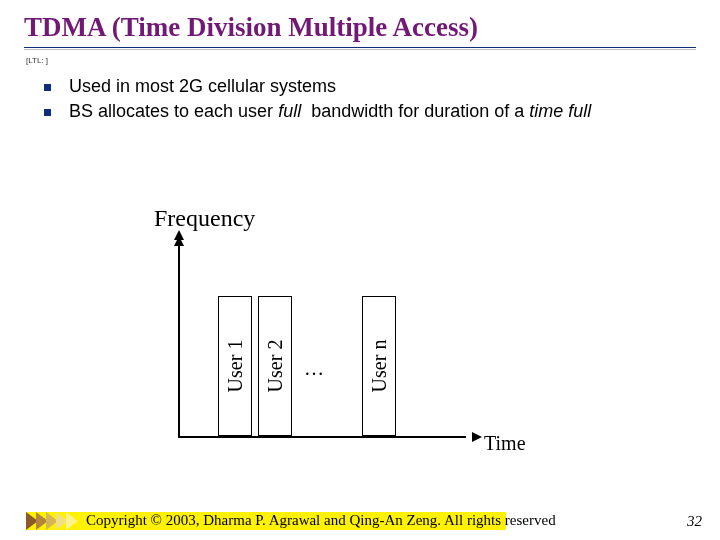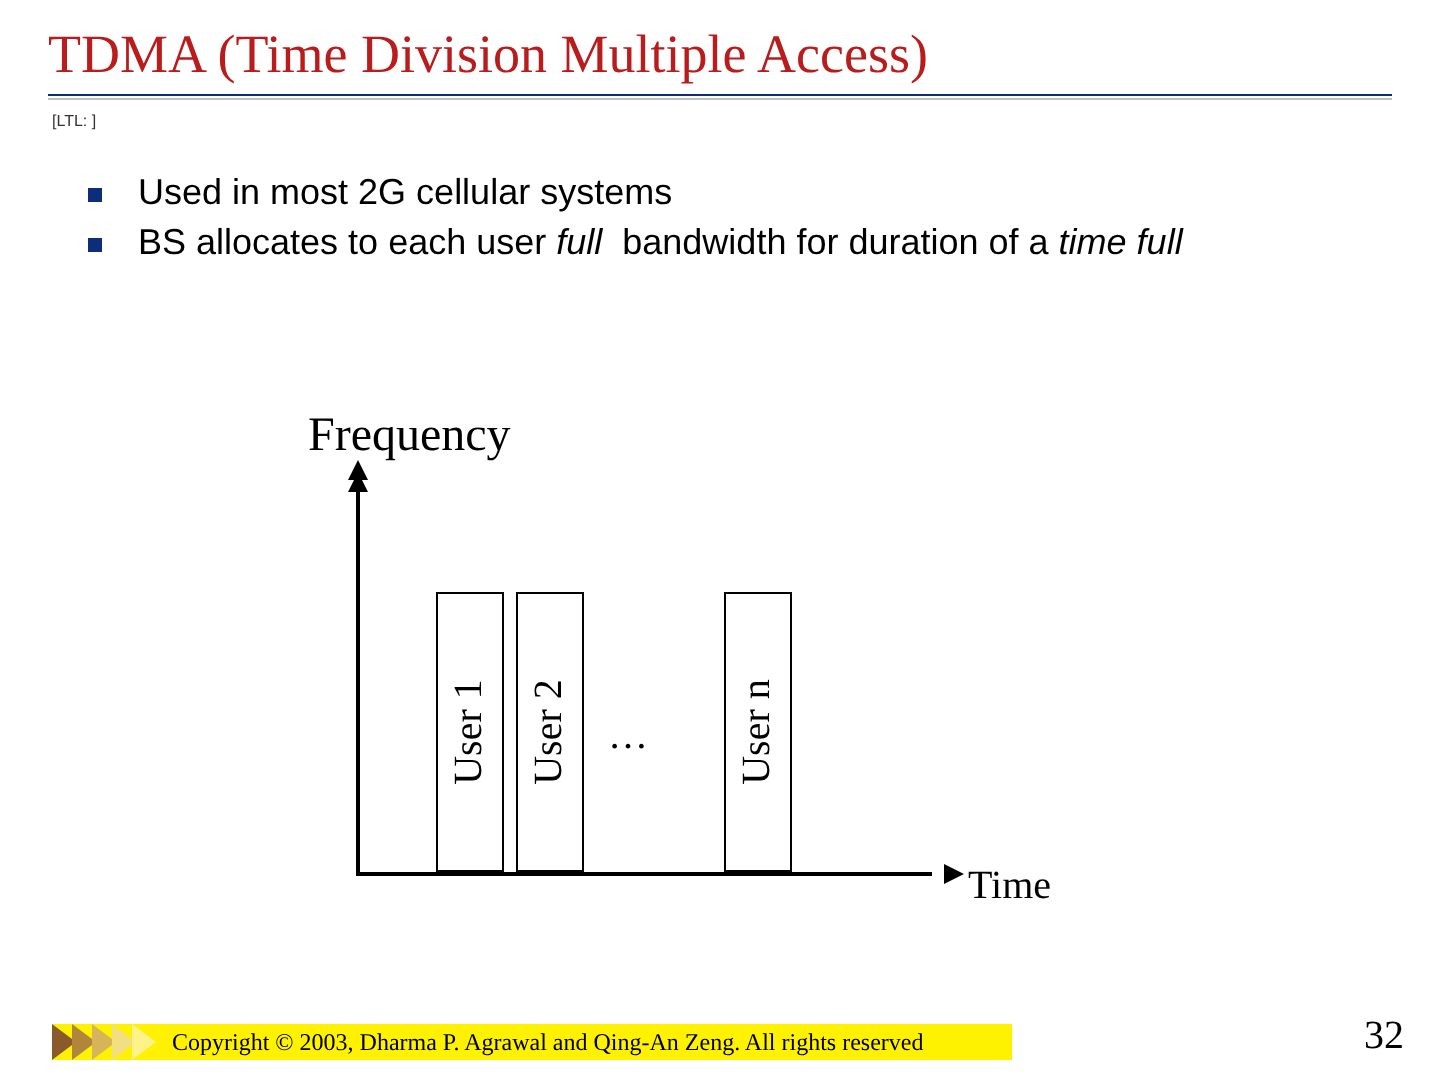--- a/index.html
+++ b/index.html
@@ -12,22 +12,22 @@
     overflow: hidden;
   }
   .slide {
     width: 100%;
     height: 100%;
     padding: 12px 24px 0 24px;
     position: relative;
   }
   .title {
     font-size: 27px;
-    font-weight: normal;
-    color: #b91c1c;
+    font-weight: bold;
+    color: #701a75;
     margin-bottom: 4px;
   }
   .underline {
     width: 100%;
     height: 3px;
     position: relative;
     margin-bottom: 6px;
   }
   .underline .line-top {
     position: absolute; top: 0; left: 0; right: 0;
@@ -39,21 +39,21 @@
   }
   .ltl {
     font-family: Arial, Helvetica, sans-serif;
     font-size: 8px;
     color: #333;
     margin-bottom: 2px;
     margin-left: 2px;
   }
   .bullets {
     margin-left: 20px;
-    margin-top: 20px;
+    margin-top: 10px;
   }
   .bullet-row {
     display: flex;
     align-items: flex-start;
     margin-bottom: 2px;
   }
   .bullet-row .sq {
     width: 7px;
     height: 7px;
     background: #0d2c7a;
@@ -165,21 +165,21 @@
     bottom: 10px;
     width: 480px;
     height: 18px;
     background: #fef200;
   }
   .copyright {
     position: absolute;
     left: 86px;
     bottom: 11px;
     font-family: "Times New Roman", serif;
-    font-size: 12px;
+    font-size: 15px;
     color: #000;
     z-index: 2;
   }
   .chevrons {
     position: absolute;
     left: 26px;
     bottom: 10px;
     z-index: 2;
     display: flex;
     gap: -2px;
@@ -195,22 +195,23 @@
   .chevrons span:nth-child(1){ border-left-color: #8a5a2a; }
   .chevrons span:nth-child(2){ border-left-color: #b2853c; }
   .chevrons span:nth-child(3){ border-left-color: #d6b55a; }
   .chevrons span:nth-child(4){ border-left-color: #f2df82; }
   .chevrons span:nth-child(5){ border-left-color: #fef28a; }
   .slide-number {
     position: absolute;
     right: 18px;
     bottom: 10px;
     font-family: "Times New Roman", serif;
-    font-size: 20px;
-    color: #000;
+    font-size: 15px;
+    color: #000;
+    font-style: italic;
   }
 </style>
 </head>
 <body>
 
 <div class="slide">
   <div class="title">TDMA (Time Division Multiple Access)</div>
   <div class="underline">
     <div class="line-top"></div>
     <div class="line-bottom"></div>

